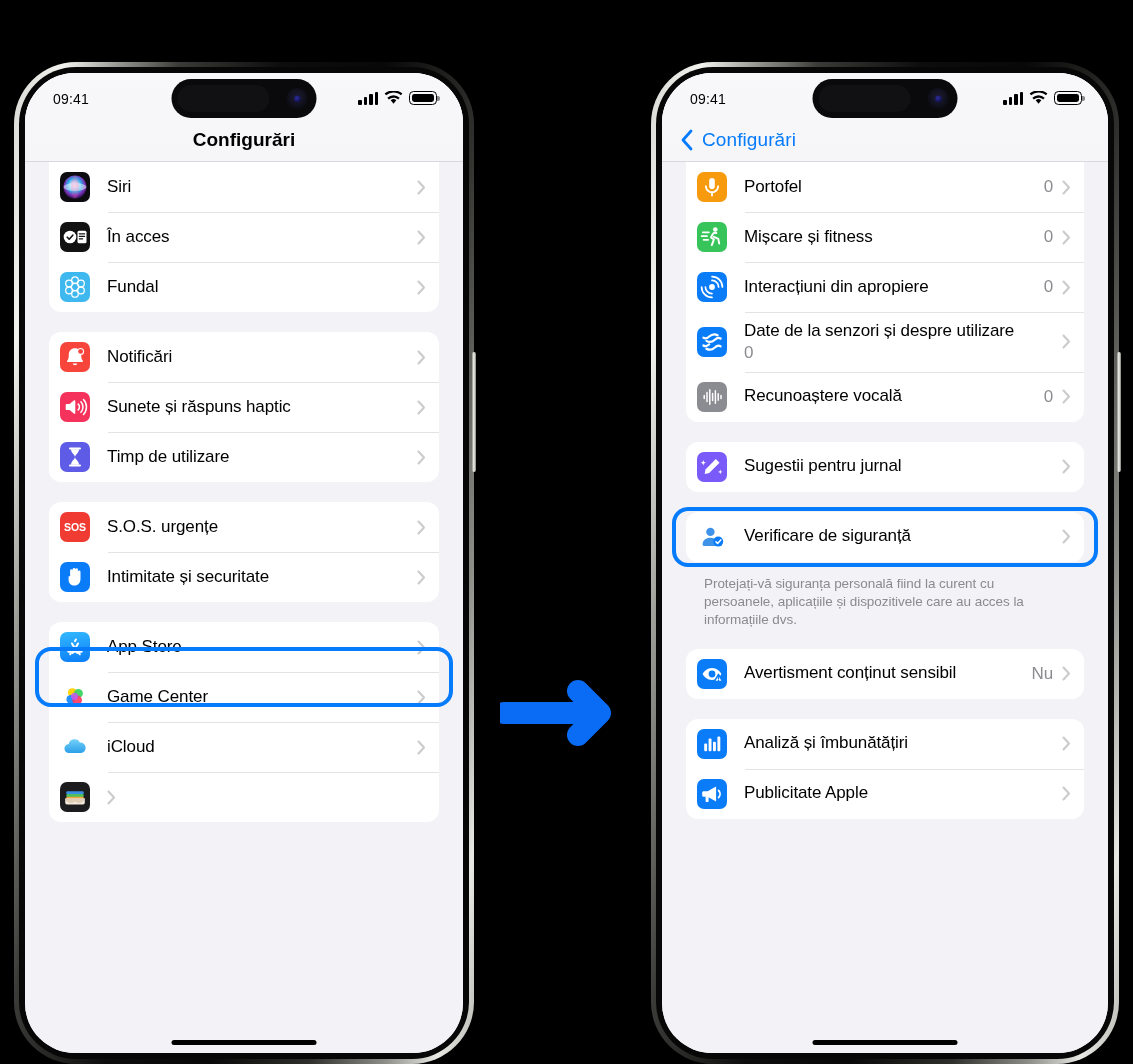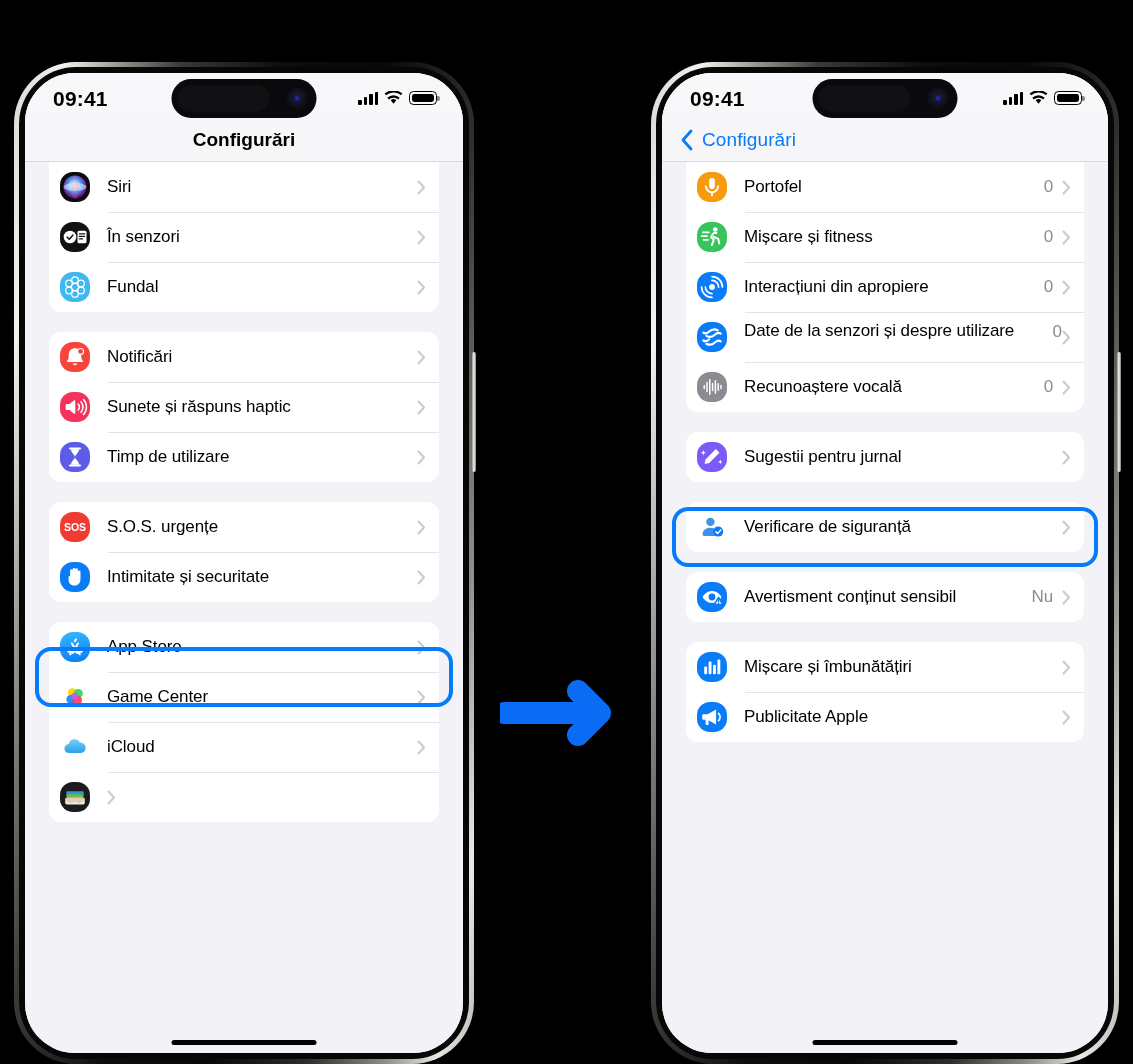--- a/index.html
+++ b/index.html
@@ -64,22 +64,22 @@
   
   .statusbar {
     height: 46px;
     display: flex;
     align-items: center;
     justify-content: space-between;
     padding: 0 26px 0 28px;
     position: relative;
   }
   .sb-time {
-    font-size: 21px;
-    font-weight: bold;
+    font-size: 14px;
+    font-weight: normal;
     color: #000;
     letter-spacing: 0.2px;
     margin-top: 6px;
   }
   .sb-right { display: flex; align-items: center; gap: 6px; margin-top: 4px; }
   .island {
     position: absolute;
     left: 50%; transform: translateX(-50%);
     top: 6px;
     width: 145px; height: 39px;
@@ -160,21 +160,21 @@
     padding: 0 13px 0 11px;
     position: relative;
   }
   .row + .row::before {
     content: "";
     position: absolute;
     left: 59px; right: 0; top: 0;
     height: 0.6px; background: #e3e3e6;
   }
   .row-ico {
-    width: 30px; height: 30px; border-radius: 13px;
+    width: 30px; height: 30px; border-radius: 7px;
     flex: none;
     margin-right: 17px;
     display: flex; align-items: center; justify-content: center;
     overflow: hidden;
   }
   .row-label { font-size: 17px; color: #000; flex: 1; line-height: 1.22; letter-spacing: -0.1px; }
   .row-value { font-size: 17px; color: #8b8b90; margin-right: 9px; letter-spacing: -0.1px; }
   .chev {
     width: 9px; height: 15px; flex: none; opacity: .35;
   }
@@ -183,21 +183,21 @@
     padding: 7px 18px 0 18px;
     margin-top: -14px;
     margin-bottom: 20px;
     letter-spacing: -0.05px;
   }
   .footnote a { color: #067bfb; text-decoration: none; }
 
   
   .row.multiline { align-items: stretch; padding-top: 9px; padding-bottom: 9px; }
   .row.multiline .row-ico { align-self: center; }
-  .row.multiline .rl-wrap { flex: 1; display:flex; flex-direction: row; }
+  .row.multiline .rl-wrap { flex: 1; display:flex; flex-direction: column; }
   .row.multiline .sub { font-size: 17px; color: #8b8b90; margin-top: 1px; }
   .row.multiline .chev { align-self: center; }
 
   
   .highlight {
     position: absolute;
     border: 4px solid #067bfb;
     border-radius: 16px;
     pointer-events: none;
     z-index: 20;
@@ -286,21 +286,21 @@
           </div>
               <div class="row">
             <span class="row-ico" style="background:#121212">
                   <svg class="ico-svg" viewBox="0 0 30 30">
                     <circle cx="10" cy="15" r="6.3" fill="#fff"></circle>
                     <path d="M7.2 15.2l2 2 3.6-4" fill="none" stroke="#121212" stroke-width="1.6" stroke-linecap="round" stroke-linejoin="round"></path>
                     <rect x="17.5" y="8.7" width="9" height="12.6" rx="1.6" fill="#fff"></rect>
                     <path d="M19.3 11.8h5.4M19.3 14.3h5.4M19.3 16.8h3.4" stroke="#121212" stroke-width="1.2" stroke-linecap="round"></path>
                   </svg>
                 </span>
-            <span class="row-label">În senzori</span>
+            <span class="row-label">În acces</span>
 
             <span class="chev">
                   <svg class="ico-svg" viewBox="0 0 9 15">
                     <path d="M1.5 1.5L7 7.5L1.5 13.5" fill="none" stroke="#6d6d72" stroke-width="2.1" stroke-linecap="round" stroke-linejoin="round"></path>
                   </svg>
                 </span>
           </div>
               <div class="row">
             <span class="row-ico" style="background:#3fb8ef">
                   <svg class="ico-svg" viewBox="0 0 30 30">
@@ -661,20 +661,21 @@
                 </span>
             <span class="row-label">Verificare de siguranță</span>
 
             <span class="chev">
                   <svg class="ico-svg" viewBox="0 0 9 15">
                     <path d="M1.5 1.5L7 7.5L1.5 13.5" fill="none" stroke="#6d6d72" stroke-width="2.1" stroke-linecap="round" stroke-linejoin="round"></path>
                   </svg>
                 </span>
           </div>
             </div>
+            <div class="footnote">Protejați-vă siguranța personală fiind la curent cu persoanele, aplicațiile și dispozitivele care au acces la informațiile dvs.</div>
             <div class="group">
               <div class="row">
             <span class="row-ico" style="background:#0a7cf7">
                   <svg class="ico-svg" viewBox="0 0 30 30">
                     <path d="M15 9c-4.6 0-8.2 3.3-9.4 6 1.2 2.7 4.8 6 9.4 6s8.2-3.3 9.4-6c-1.2-2.7-4.8-6-9.4-6z" fill="#fff"></path>
                     <circle cx="15" cy="15" r="3.4" fill="#0a7cf7"></circle>
                     <path d="M21.5 15.4l4.3 7.2h-8.6z" fill="#fff" stroke="#0a7cf7" stroke-width="1.5" stroke-linejoin="round"></path>
                     <path d="M21.5 17.8v2.1" stroke="#0a7cf7" stroke-width="1.4" stroke-linecap="round"></path>
                     <circle cx="21.5" cy="21.4" r=".7" fill="#0a7cf7"></circle>
                   </svg>
@@ -693,21 +694,21 @@
             <span class="row-ico" style="background:#0a7cf7">
                   <svg class="ico-svg" viewBox="0 0 30 30">
                     <g fill="#fff">
                       <rect x="7.2" y="14.5" width="2.9" height="7.8" rx="1"></rect>
                       <rect x="11.6" y="9.5" width="2.9" height="12.8" rx="1"></rect>
                       <rect x="16" y="12.8" width="2.9" height="9.5" rx="1"></rect>
                       <rect x="20.4" y="7.4" width="2.9" height="14.9" rx="1"></rect>
                     </g>
                   </svg>
                 </span>
-            <span class="row-label">Mișcare și îmbunătățiri</span>
+            <span class="row-label">Analiză și îmbunătățiri</span>
 
             <span class="chev">
                   <svg class="ico-svg" viewBox="0 0 9 15">
                     <path d="M1.5 1.5L7 7.5L1.5 13.5" fill="none" stroke="#6d6d72" stroke-width="2.1" stroke-linecap="round" stroke-linejoin="round"></path>
                   </svg>
                 </span>
           </div>
               <div class="row">
             <span class="row-ico" style="background:#0a7cf7">
                   <svg class="ico-svg" viewBox="0 0 30 30">

